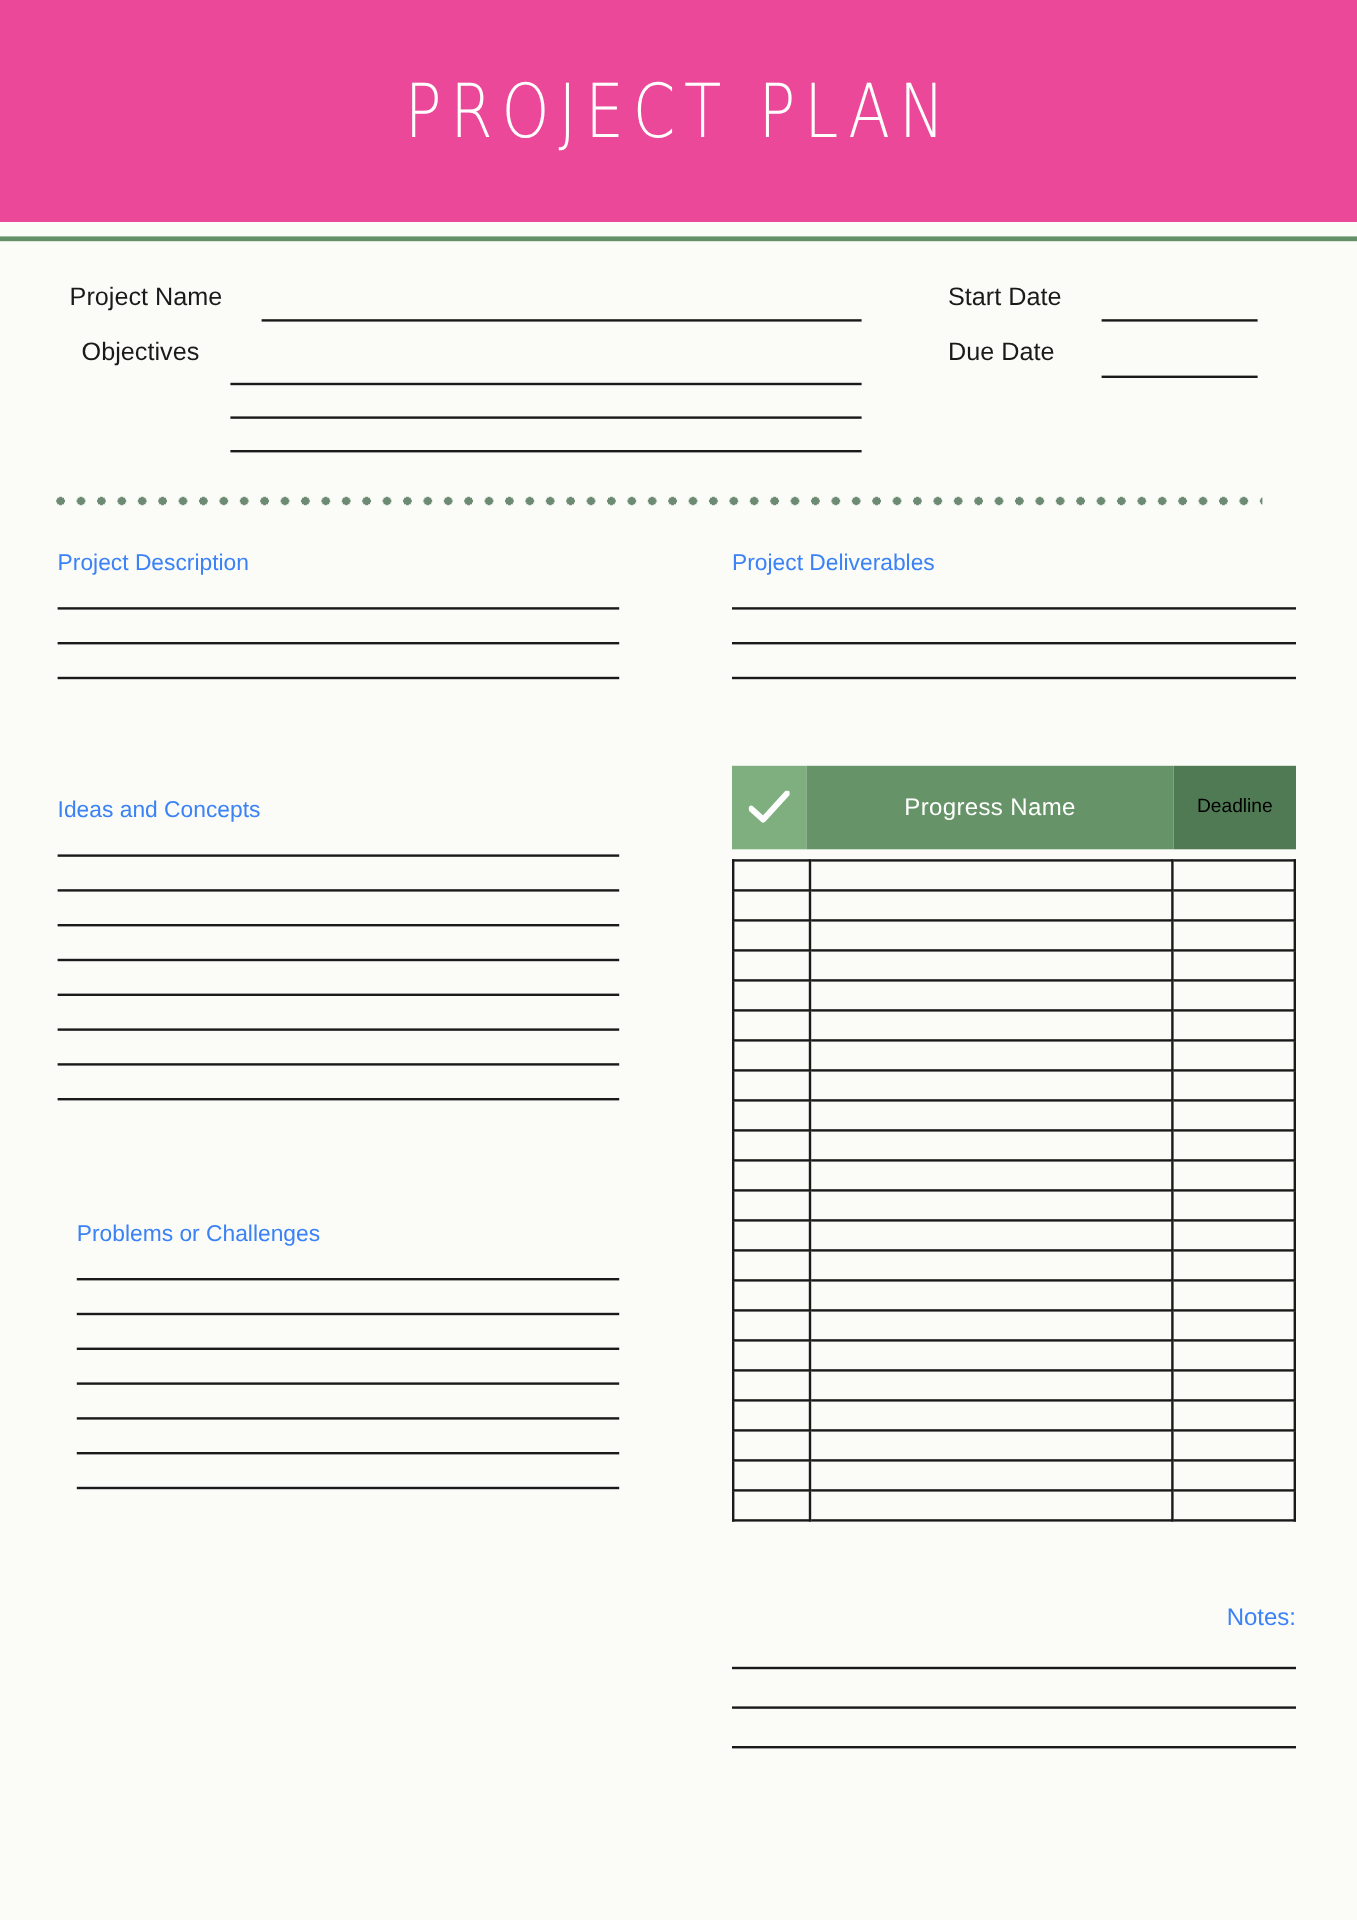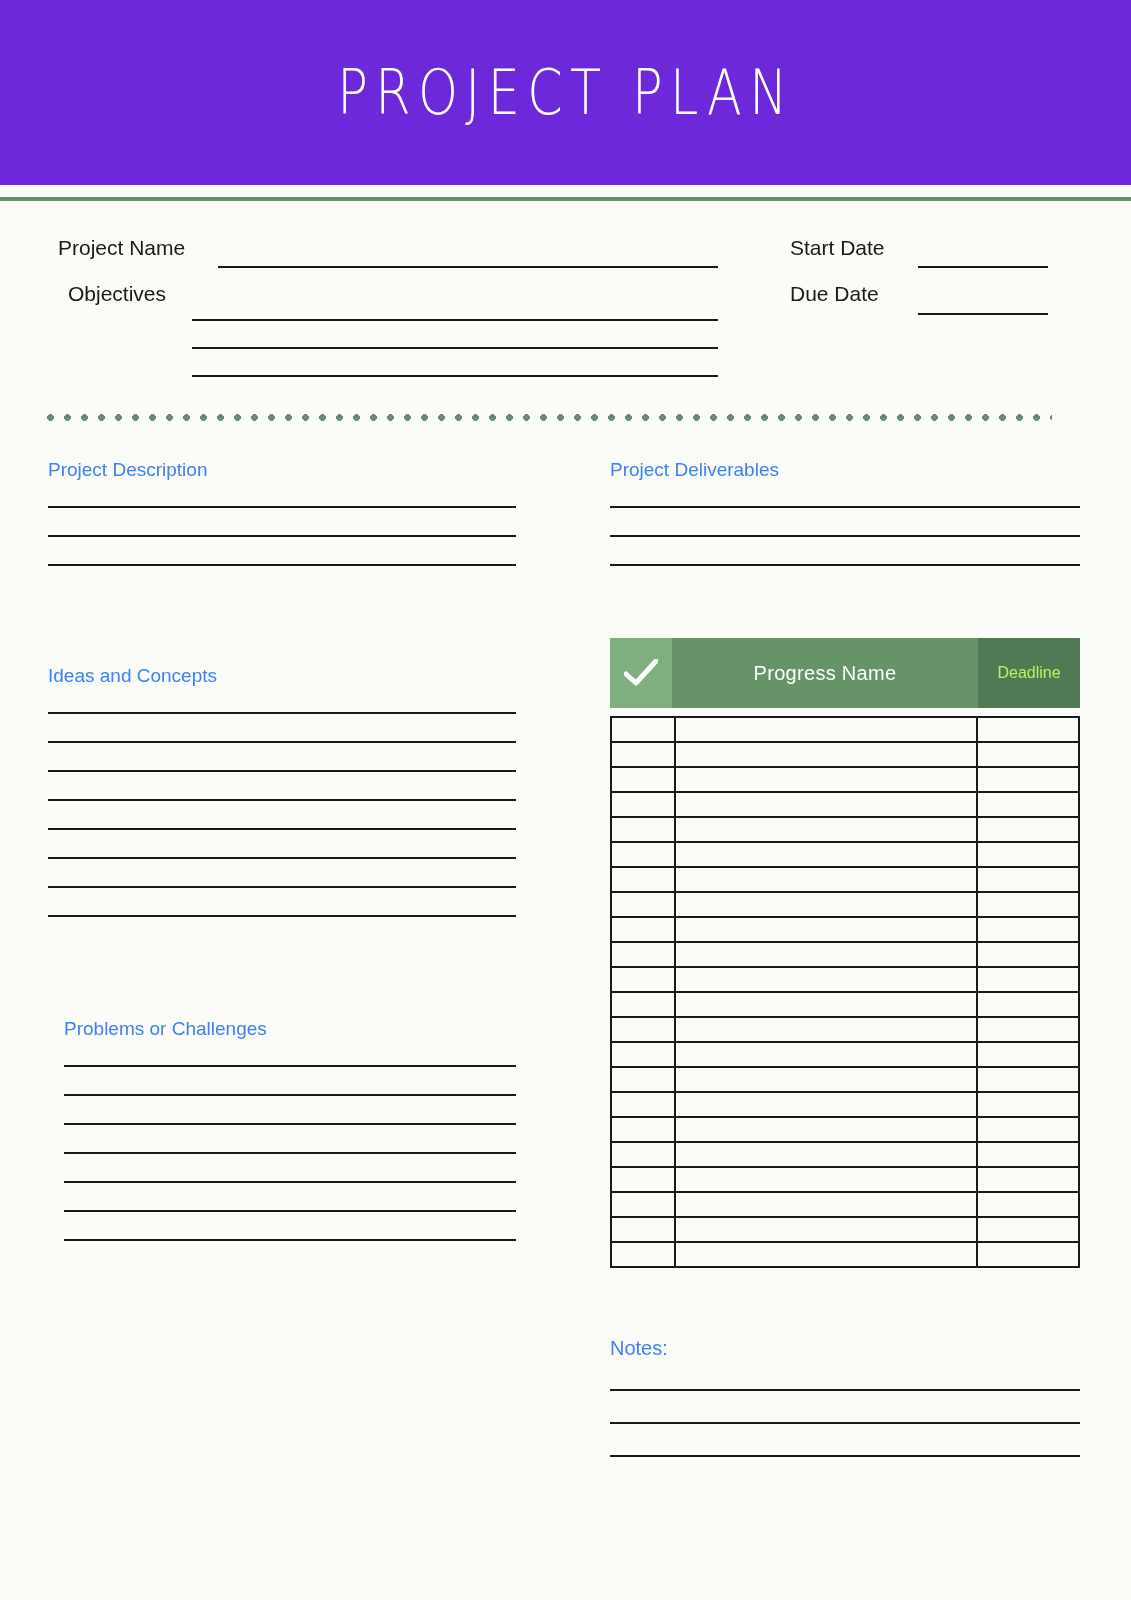--- a/index.html
+++ b/index.html
@@ -15,21 +15,21 @@
     overflow: hidden;
     position: relative;
   }
 
   
   .header-band {
     position: absolute;
     left: 0; top: 0;
     width: 1131px;
     height: 185px;
-    background: #6d28d9;
+    background: #ec4899;
     display: flex;
     align-items: center;
     justify-content: center;
     text-align: center;
   }
   .header-title {
     color: #ffffff;
     font-size: 62px;
     font-weight: 300;
     letter-spacing: 9px;
@@ -155,42 +155,42 @@
     font-size: 20px;
     font-weight: 400;
     letter-spacing: 0.3px;
   }
   .ph-deadline {
     width: 102px;
     background: #4f7a53;
     display: flex;
     align-items: center;
     justify-content: center;
-    color: #bef264;
+    color: #000000;
     font-size: 16px;
     font-weight: 400;
   }
 
   
   .progress-table {
     margin-top: 8px;
     width: 470px;
     border-collapse: collapse;
     table-layout: fixed;
   }
   .progress-table td {
     border: 2px solid #1a1a1a;
     height: 23px;
     padding: 0;
   }
   .pt-c1 { width: 62px; }
   .pt-c3 { width: 100px; }
 
   
-  #sec-notes { margin-top: 70px; }
+  #sec-notes { margin-top: 70px; text-align: right; }
   #sec-notes .section-title { font-size: 20px; }
   #sec-notes .lines-block .rule { margin-top: 31px; }
 </style>
 </head>
 <body>
 
 <div class="header-band">
   <div class="header-title">PROJECT PLAN</div>
 </div>
 <div class="header-rule"></div>

